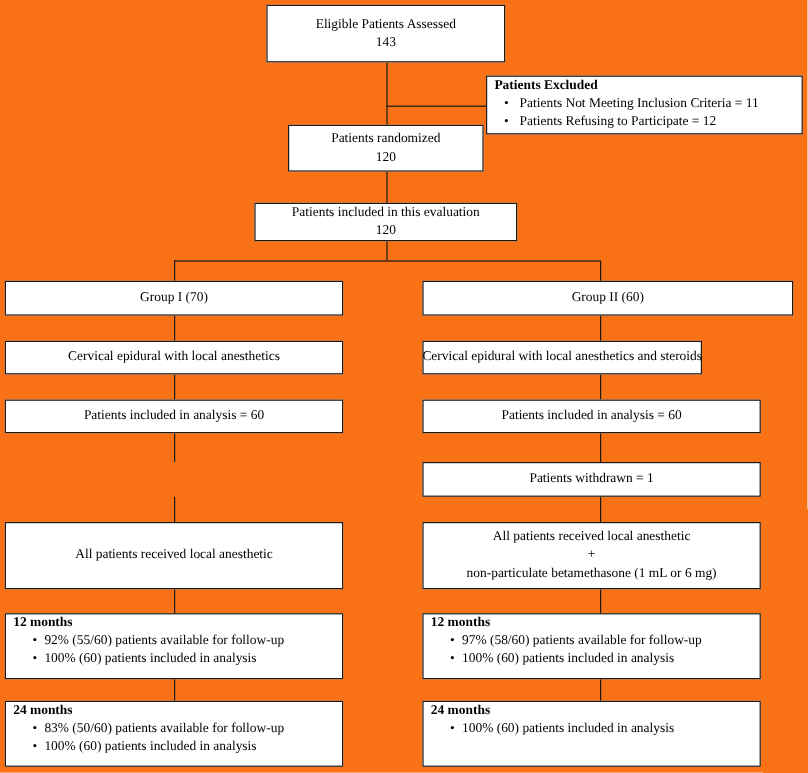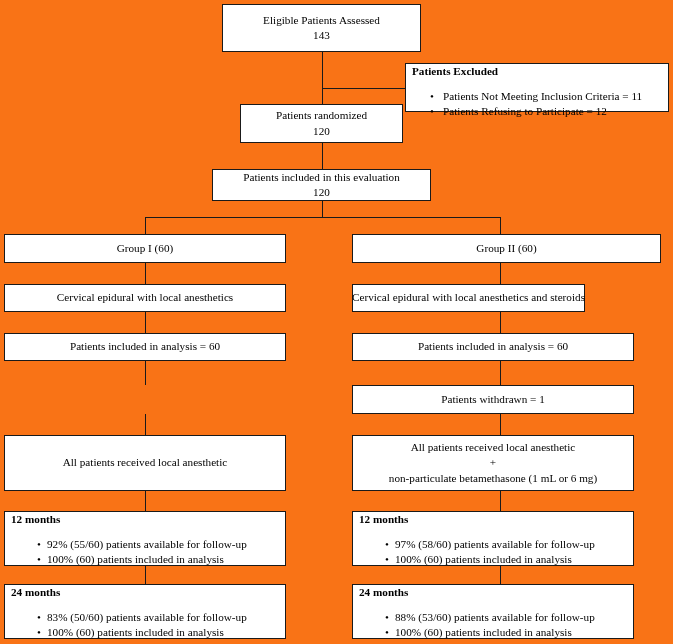--- a/index.html
+++ b/index.html
@@ -40,21 +40,21 @@
     align-items: flex-start;
     text-align: left;
     justify-content: flex-start;
   }
   .hdr {
     font-weight: bold;
     display: block;
     padding-left: 6px;
   }
   .bullets {
-    margin: 10px;
+    margin: 0;
     padding: 0 0 0 22px;
     list-style: none;
   }
   .bullets li {
     position: relative;
     white-space: nowrap;
     padding-left: 10px;
   }
   .bullets li::before {
     content: "\2022";
@@ -120,21 +120,21 @@
     <span class="line">Patients randomized</span>
     <span class="line">120</span>
   </div>
 
   <div class="box" style="left:212px; top:169px; width:219px; height:32px;">
     <span class="line">Patients included in this evaluation</span>
     <span class="line">120</span>
   </div>
 
   <div class="box" style="left:4px; top:234px; width:282px; height:29px;">
-    <span class="line">Group I (60)</span>
+    <span class="line">Group I (70)</span>
   </div>
 
   <div class="box" style="left:4px; top:284px; width:282px; height:28px;">
     <span class="line">Cervical epidural with local anesthetics</span>
   </div>
 
   <div class="box" style="left:4px; top:333px; width:282px; height:28px;">
     <span class="line">Patients included in analysis = 60</span>
   </div>
 
@@ -185,18 +185,17 @@
     <span class="hdr">12 months</span>
     <ul class="bullets">
       <li>97% (58/60) patients available for follow-up</li>
       <li>100% (60) patients included in analysis</li>
     </ul>
   </div>
 
   <div class="box box-left" style="left:352px; top:584px; width:282px; height:55px;">
     <span class="hdr">24 months</span>
     <ul class="bullets">
-      <li>88% (53/60) patients available for follow-up</li>
       <li>100% (60) patients included in analysis</li>
     </ul>
   </div>
 
 </div>
 
 </body></html>

